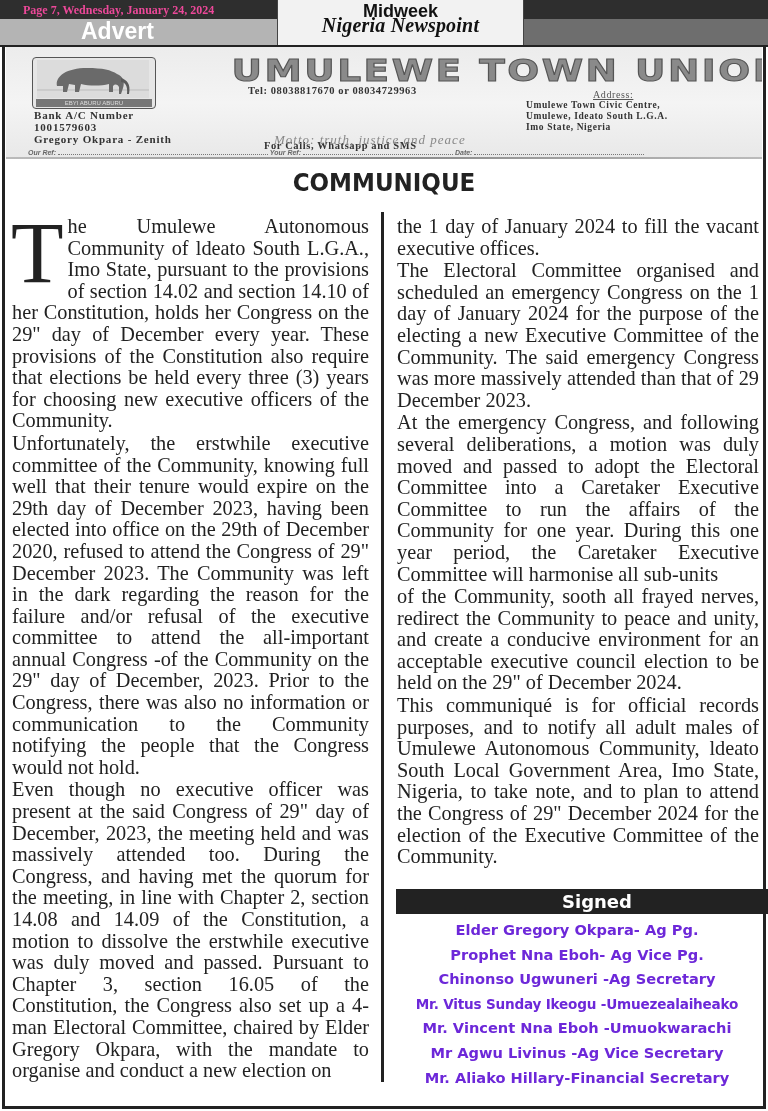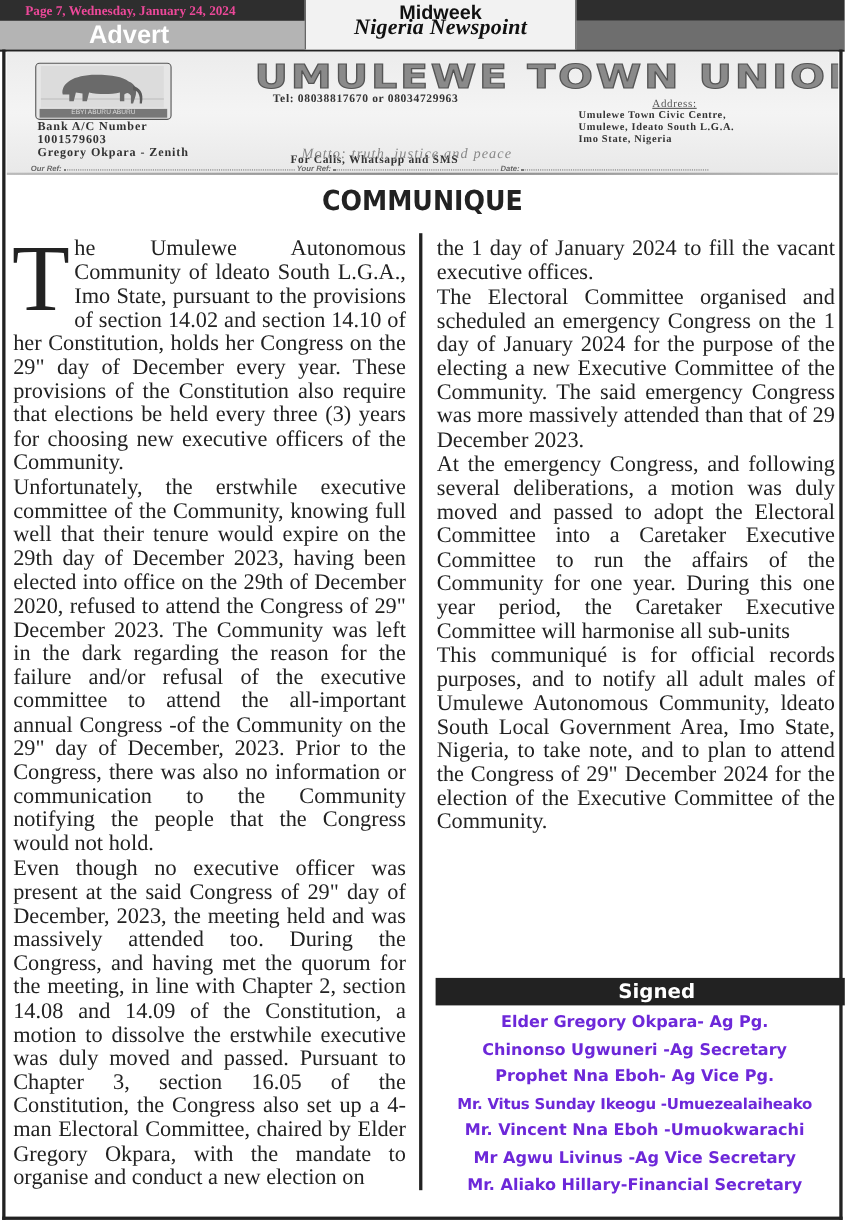--- a/index.html
+++ b/index.html
@@ -116,25 +116,26 @@
   <p>Unfortunately, the erstwhile executive committee of the Community, knowing full well that their tenure would expire on the 29th day of December 2023, having been elected into office on the 29th of December 2020, refused to attend the Congress of 29" December 2023. The Community was left in the dark regarding the reason for the failure and/or refusal of the executive committee to attend the all-important annual Congress -of the Community on the 29" day of December, 2023. Prior to the Congress, there was also no information or communication to the Community notifying the people that the Congress would not hold.</p>
   <p>Even though no executive officer was present at the said Congress of 29" day of December, 2023, the meeting held and was massively attended too. During the Congress, and having met the quorum for the meeting, in line with Chapter 2, section 14.08 and 14.09 of the Constitution, a motion to dissolve the erstwhile executive was duly moved and passed. Pursuant to Chapter 3, section 16.05 of the Constitution, the Congress also set up a 4-man Electoral Committee, chaired by Elder Gregory Okpara, with the mandate to organise and conduct a new election on</p>
 </div>
 
 <div class="col-divider"></div>
 
 <div class="col col-right">
   <p>the 1 day of January 2024 to fill the vacant executive offices.</p>
   <p>The Electoral Committee organised and scheduled an emergency Congress on the 1 day of January 2024 for the purpose of the electing a new Executive Committee of the Community. The said emergency Congress was more massively attended than that of 29 December 2023.</p>
   <p>At the emergency Congress, and following several deliberations, a motion was duly moved and passed to adopt the Electoral Committee into a Caretaker Executive Committee to run the affairs of the Community for one year. During this one year period, the Caretaker Executive Committee will harmonise all sub-units</p>
+  <p>of the Community, sooth all frayed nerves, redirect the Community to peace and unity, and create a conducive environment for an acceptable executive council election to be held on the 29" of December 2024.</p>
   <p>This communiqué is for official records purposes, and to notify all adult males of Umulewe Autonomous Community, ldeato South Local Government Area, Imo State, Nigeria, to take note, and to plan to attend the Congress of 29" December 2024 for the election of the Executive Committee of the Community.</p>
 </div>
 
 <div class="signed-bar">Signed</div>
 <div class="signatories">
   <div>Elder Gregory Okpara- Ag Pg.</div>
+  <div>Prophet Nna Eboh- Ag Vice Pg.</div>
   <div>Chinonso Ugwuneri -Ag Secretary</div>
-  <div>Prophet Nna Eboh- Ag Vice Pg.</div>
   <div class="sig-narrow">Mr. Vitus Sunday Ikeogu -Umuezealaiheako</div>
   <div>Mr. Vincent Nna Eboh -Umuokwarachi</div>
   <div>Mr Agwu Livinus -Ag Vice Secretary</div>
   <div>Mr. Aliako Hillary-Financial Secretary</div>
 </div>
 
 </body></html>

